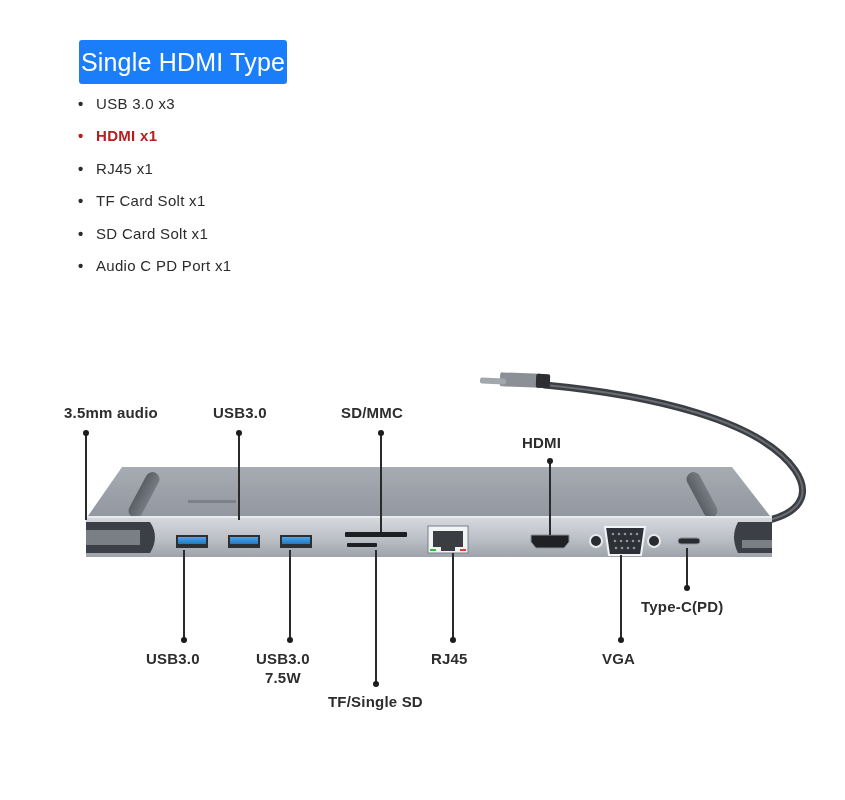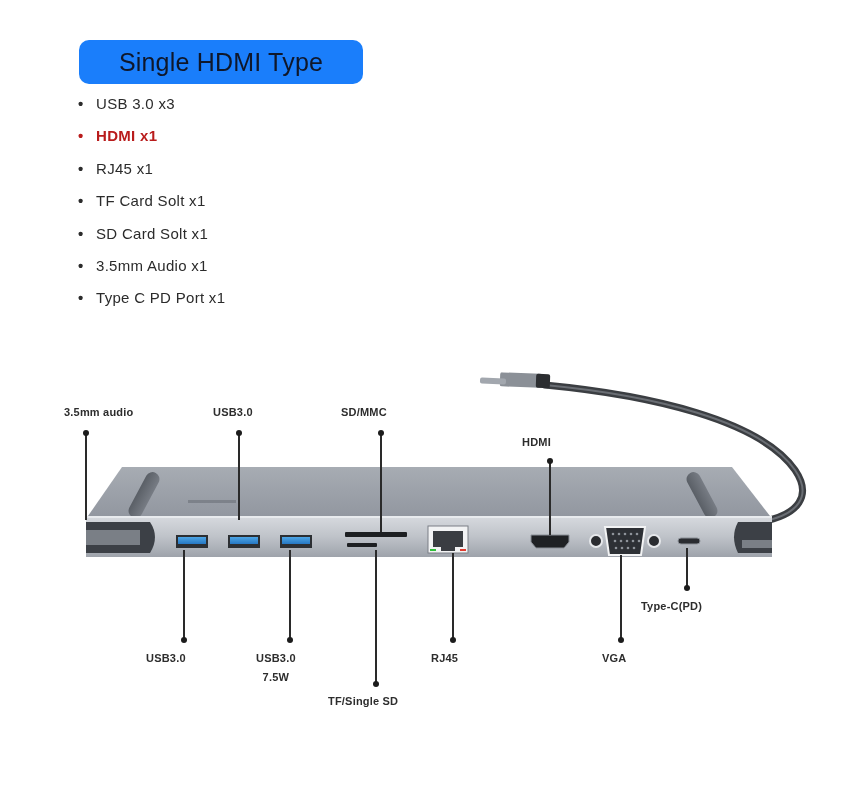--- a/index.html
+++ b/index.html
@@ -1,52 +1,51 @@
 <!DOCTYPE html>
 <html><head>
 <meta charset="utf-8">
 <style>
   * { margin: 0; padding: 0; box-sizing: border-box; }
   html, body { width: 845px; height: 800px; background: #ffffff; overflow: hidden; }
   body { position: relative; font-family: "Liberation Sans", "DejaVu Sans", sans-serif; }
 
   .badge {
-    position: absolute; left: 79px; top: 40px; width: 284px; height: 44px;
-    background: #1a7efb; border-radius: 10px; color: #0f172a;
+    position: absolute; left: 79px; top: 40px; width: 208px; height: 44px;
+    background: #1a7efb; border-radius: 3px; color: #ffffff;
     font-size: 25px; line-height: 44px; text-align: center; letter-spacing: 0.2px;
   }
   .spec-list { position: absolute; left: 78px; top: 88px; list-style: none; }
   .spec-list li {
     font-size: 15px; line-height: 32.4px; color: #2b2b2b; white-space: nowrap; letter-spacing: 0.3px;
   }
   .spec-list li .dot { display: inline-block; width: 18px; font-weight: bold; }
   .spec-list li.hl { color: #b91c1c; font-weight: bold; }
 
   .callout {
-    position: absolute; font-size: 11px; font-weight: bold; color: #2d2d2d; white-space: nowrap;
+    position: absolute; font-size: 15px; font-weight: bold; color: #2d2d2d; white-space: nowrap;
     text-align: center; line-height: 19px; letter-spacing: 0.2px;
   }
   .vline { position: absolute; width: 2px; background: #2a2a2a; }
   .pin { position: absolute; width: 6px; height: 6px; border-radius: 50%; background: #1c1c1c; }
 
   svg.hub { position: absolute; left: 0; top: 0; }
 </style>
 </head>
 <body>
 
 <div class="badge">Single HDMI Type</div>
 
 <ul class="spec-list">
   <li><span class="dot">•</span><span>USB 3.0 x3</span></li>
   <li class="hl"><span class="dot">•</span><span>HDMI x1</span></li>
   <li><span class="dot">•</span><span>RJ45 x1</span></li>
   <li><span class="dot">•</span><span>TF Card Solt x1</span></li>
   <li><span class="dot">•</span><span>SD Card Solt x1</span></li>
-  <li><span class="dot">•</span><span>3.5mm Audio x1</span></li>
-  <li><span class="dot">•</span><span>Type C PD Port x1</span></li>
+  <li><span class="dot">•</span><span>Audio C PD Port x1</span></li>
 </ul>
 
 <svg class="hub" width="845" height="800" viewBox="0 0 845 800">
   <defs>
     <linearGradient id="topg" x1="0" y1="0" x2="0" y2="1">
       <stop offset="0" stop-color="#a7acb3"></stop>
       <stop offset="1" stop-color="#9297a0"></stop>
     </linearGradient>
     <linearGradient id="frontg" x1="0" y1="0" x2="0" y2="1">
       <stop offset="0" stop-color="#d7dadf"></stop>

